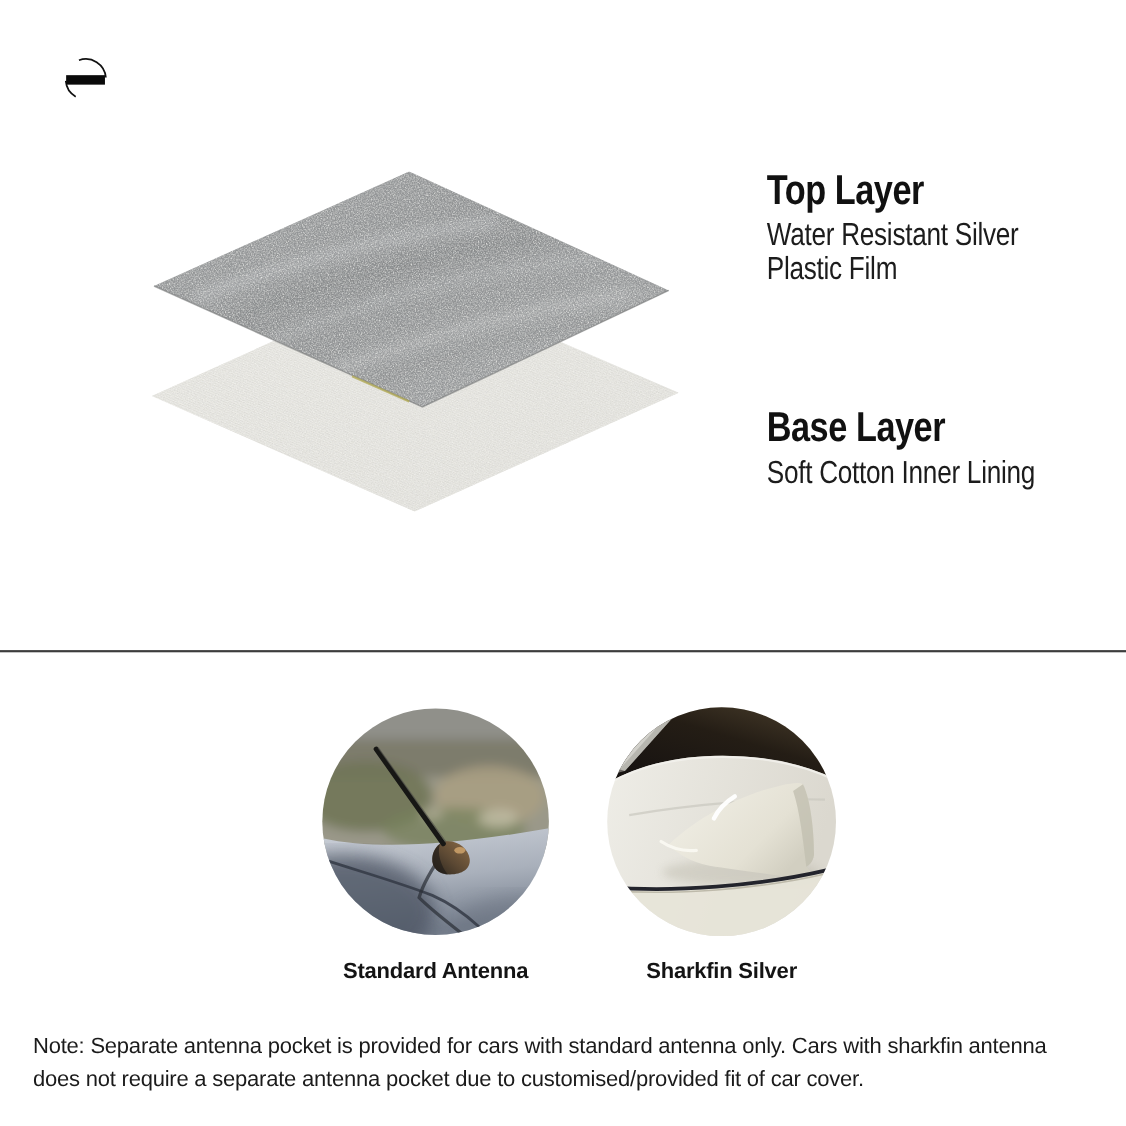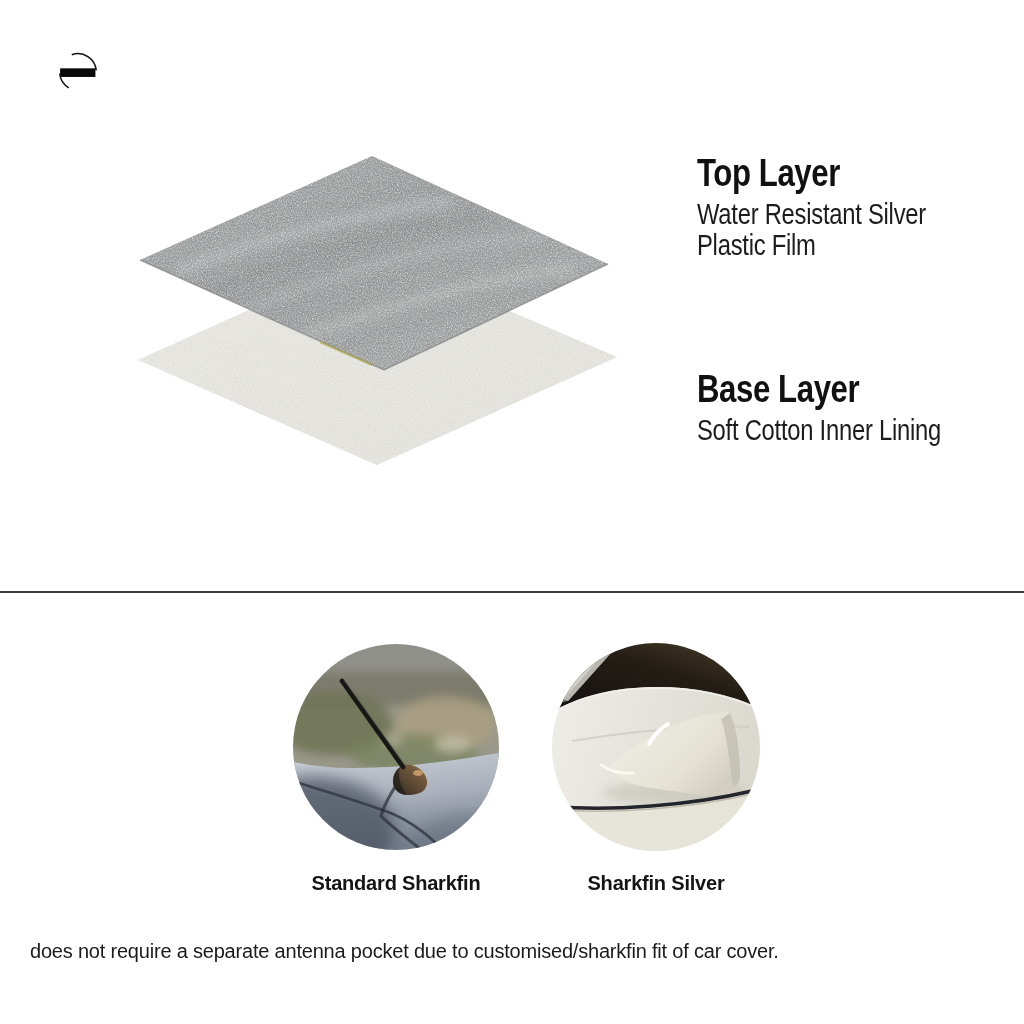--- a/index.html
+++ b/index.html
@@ -226,18 +226,19 @@
       <path d="M97,101 C101,93 108,86 116,81" fill="none" stroke="#ffffff" stroke-width="4" stroke-linecap="round" opacity="0.95"></path>
       <path d="M49,122 C58,128 70,131 81,130" fill="none" stroke="#fbfaf5" stroke-width="3" stroke-linecap="round" opacity="0.85"></path>
 
       <path d="M-5,165 C60,171 140,164 200,150 L213,208 L-5,208 Z" fill="#e7e4d8" opacity="0.9"></path>
       <path d="M-5,163 C60,169 140,162 200,148" fill="none" stroke="#23242c" stroke-width="3.4"></path>
       <path d="M-5,166 C60,172 140,165 200,151" fill="none" stroke="#a49f8c" stroke-width="1.4" opacity="0.6"></path>
     </g>
   </svg>
 </div>
 
-<div class="abs caption" id="caption-standard">Standard Sharkfin</div>
+<div class="abs caption" id="caption-standard">Standard Antenna</div>
 <div class="abs caption" id="caption-sharkfin">Sharkfin Silver</div>
 
 <div class="abs" id="note">
-  <div>does not require a separate antenna pocket due to customised/sharkfin fit of car cover.</div>
+  <div>Note: Separate antenna pocket is provided for cars with standard antenna only. Cars with sharkfin antenna</div>
+  <div>does not require a separate antenna pocket due to customised/provided fit of car cover.</div>
 </div>
 
 </body></html>

